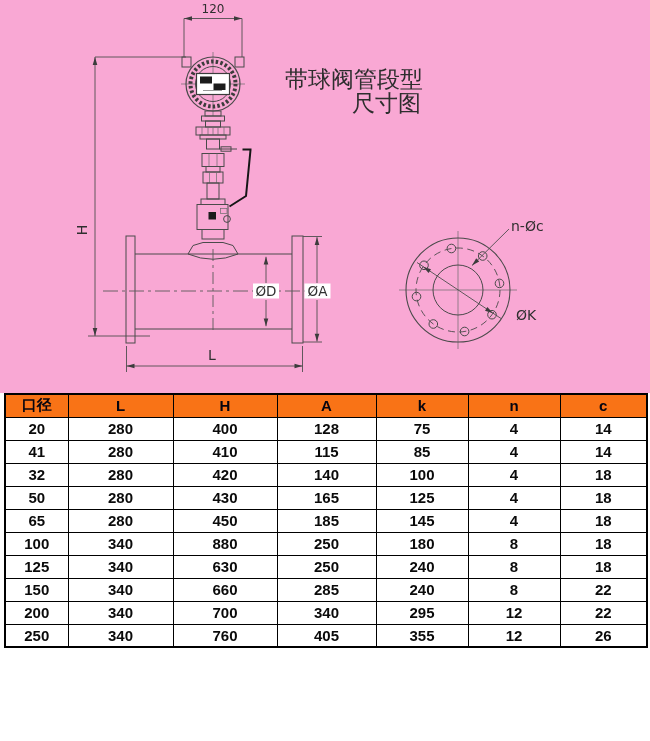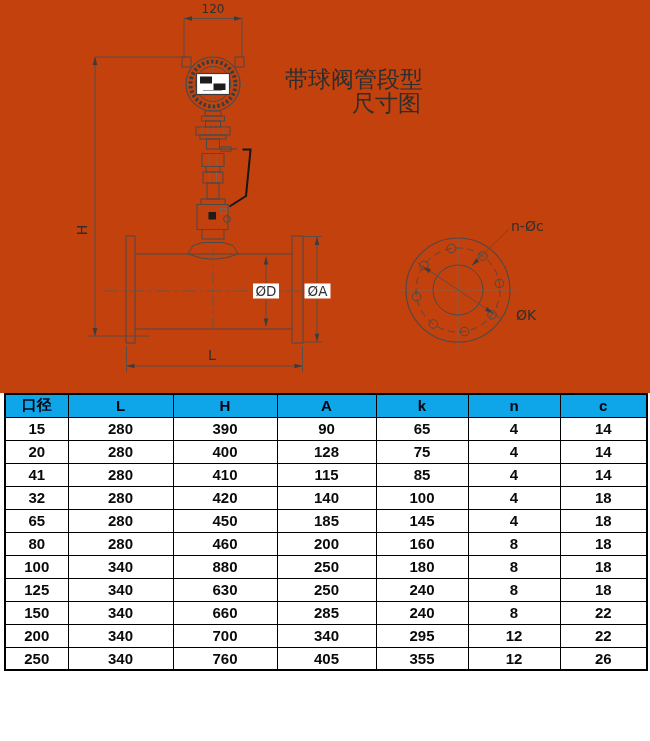--- a/index.html
+++ b/index.html
@@ -1,35 +1,35 @@
 <!DOCTYPE html>
 <html><head>
 <meta charset="utf-8">
 <style>
   html,body{margin:0;padding:0;background:#ffffff;width:650px;}
   body{font-family:"Liberation Sans",sans-serif;}
   .page{width:650px;height:741px;background:#fff;overflow:hidden;}
-  .draw-wrap{width:650px;height:393px;position:relative;background:#c2410c;}
+  .draw-wrap{width:650px;height:393px;position:relative;background:#f9a8d4;}
   svg{display:block;}
   svg text{font-family:"DejaVu Sans","Liberation Sans",sans-serif;fill:#333;}
   .cad{stroke:#4a4a4a;stroke-width:1;fill:none;}
   .cadthin{stroke:#6b6b6b;stroke-width:0.7;fill:none;}
   .dim{stroke:#4f4f4f;stroke-width:0.9;fill:none;}
   .arr{fill:#3c3c3c;stroke:none;}
   .dark{fill:#1c1c1c;stroke:none;}
   .title-text{font-size:23px;fill:#2e2e2e;}
   .dim-text{font-size:13.5px;fill:#2f2f2f;}
   .spec-wrap{padding:0 0 0 4px;}
   table.spec{border-collapse:collapse;table-layout:fixed;width:642px;
     border:2px solid #000;}
   table.spec th,table.spec td{
     border:1.5px solid #000;text-align:center;vertical-align:middle;
     font-weight:bold;font-size:15px;color:#0a0a0a;height:23px;padding:0;
     box-sizing:border-box;overflow:hidden;}
-  table.spec thead th{background:#0ea5e9;color:#050510;}
+  table.spec thead th{background:#f97316;color:#050510;}
   table.spec tbody td{background:#ffffff;}
 </style>
 </head>
 <body>
 
 <div class="page">
 
   <div class="draw-wrap">
   <svg width="650" height="393" viewBox="0 0 650 393">
 
@@ -191,29 +191,20 @@
           <th>L</th>
           <th>H</th>
           <th>A</th>
           <th>k</th>
           <th>n</th>
           <th>c</th>
         </tr>
       </thead>
       <tbody>
           <tr>
-            <td>15</td>
-            <td>280</td>
-            <td>390</td>
-            <td>90</td>
-            <td>65</td>
-            <td>4</td>
-            <td>14</td>
-          </tr>
-          <tr>
             <td>20</td>
             <td>280</td>
             <td>400</td>
             <td>128</td>
             <td>75</td>
             <td>4</td>
             <td>14</td>
           </tr>
           <tr>
             <td>41</td>
@@ -227,35 +218,35 @@
           <tr>
             <td>32</td>
             <td>280</td>
             <td>420</td>
             <td>140</td>
             <td>100</td>
             <td>4</td>
             <td>18</td>
           </tr>
           <tr>
+            <td>50</td>
+            <td>280</td>
+            <td>430</td>
+            <td>165</td>
+            <td>125</td>
+            <td>4</td>
+            <td>18</td>
+          </tr>
+          <tr>
             <td>65</td>
             <td>280</td>
             <td>450</td>
             <td>185</td>
             <td>145</td>
             <td>4</td>
-            <td>18</td>
-          </tr>
-          <tr>
-            <td>80</td>
-            <td>280</td>
-            <td>460</td>
-            <td>200</td>
-            <td>160</td>
-            <td>8</td>
             <td>18</td>
           </tr>
           <tr>
             <td>100</td>
             <td>340</td>
             <td>880</td>
             <td>250</td>
             <td>180</td>
             <td>8</td>
             <td>18</td>

